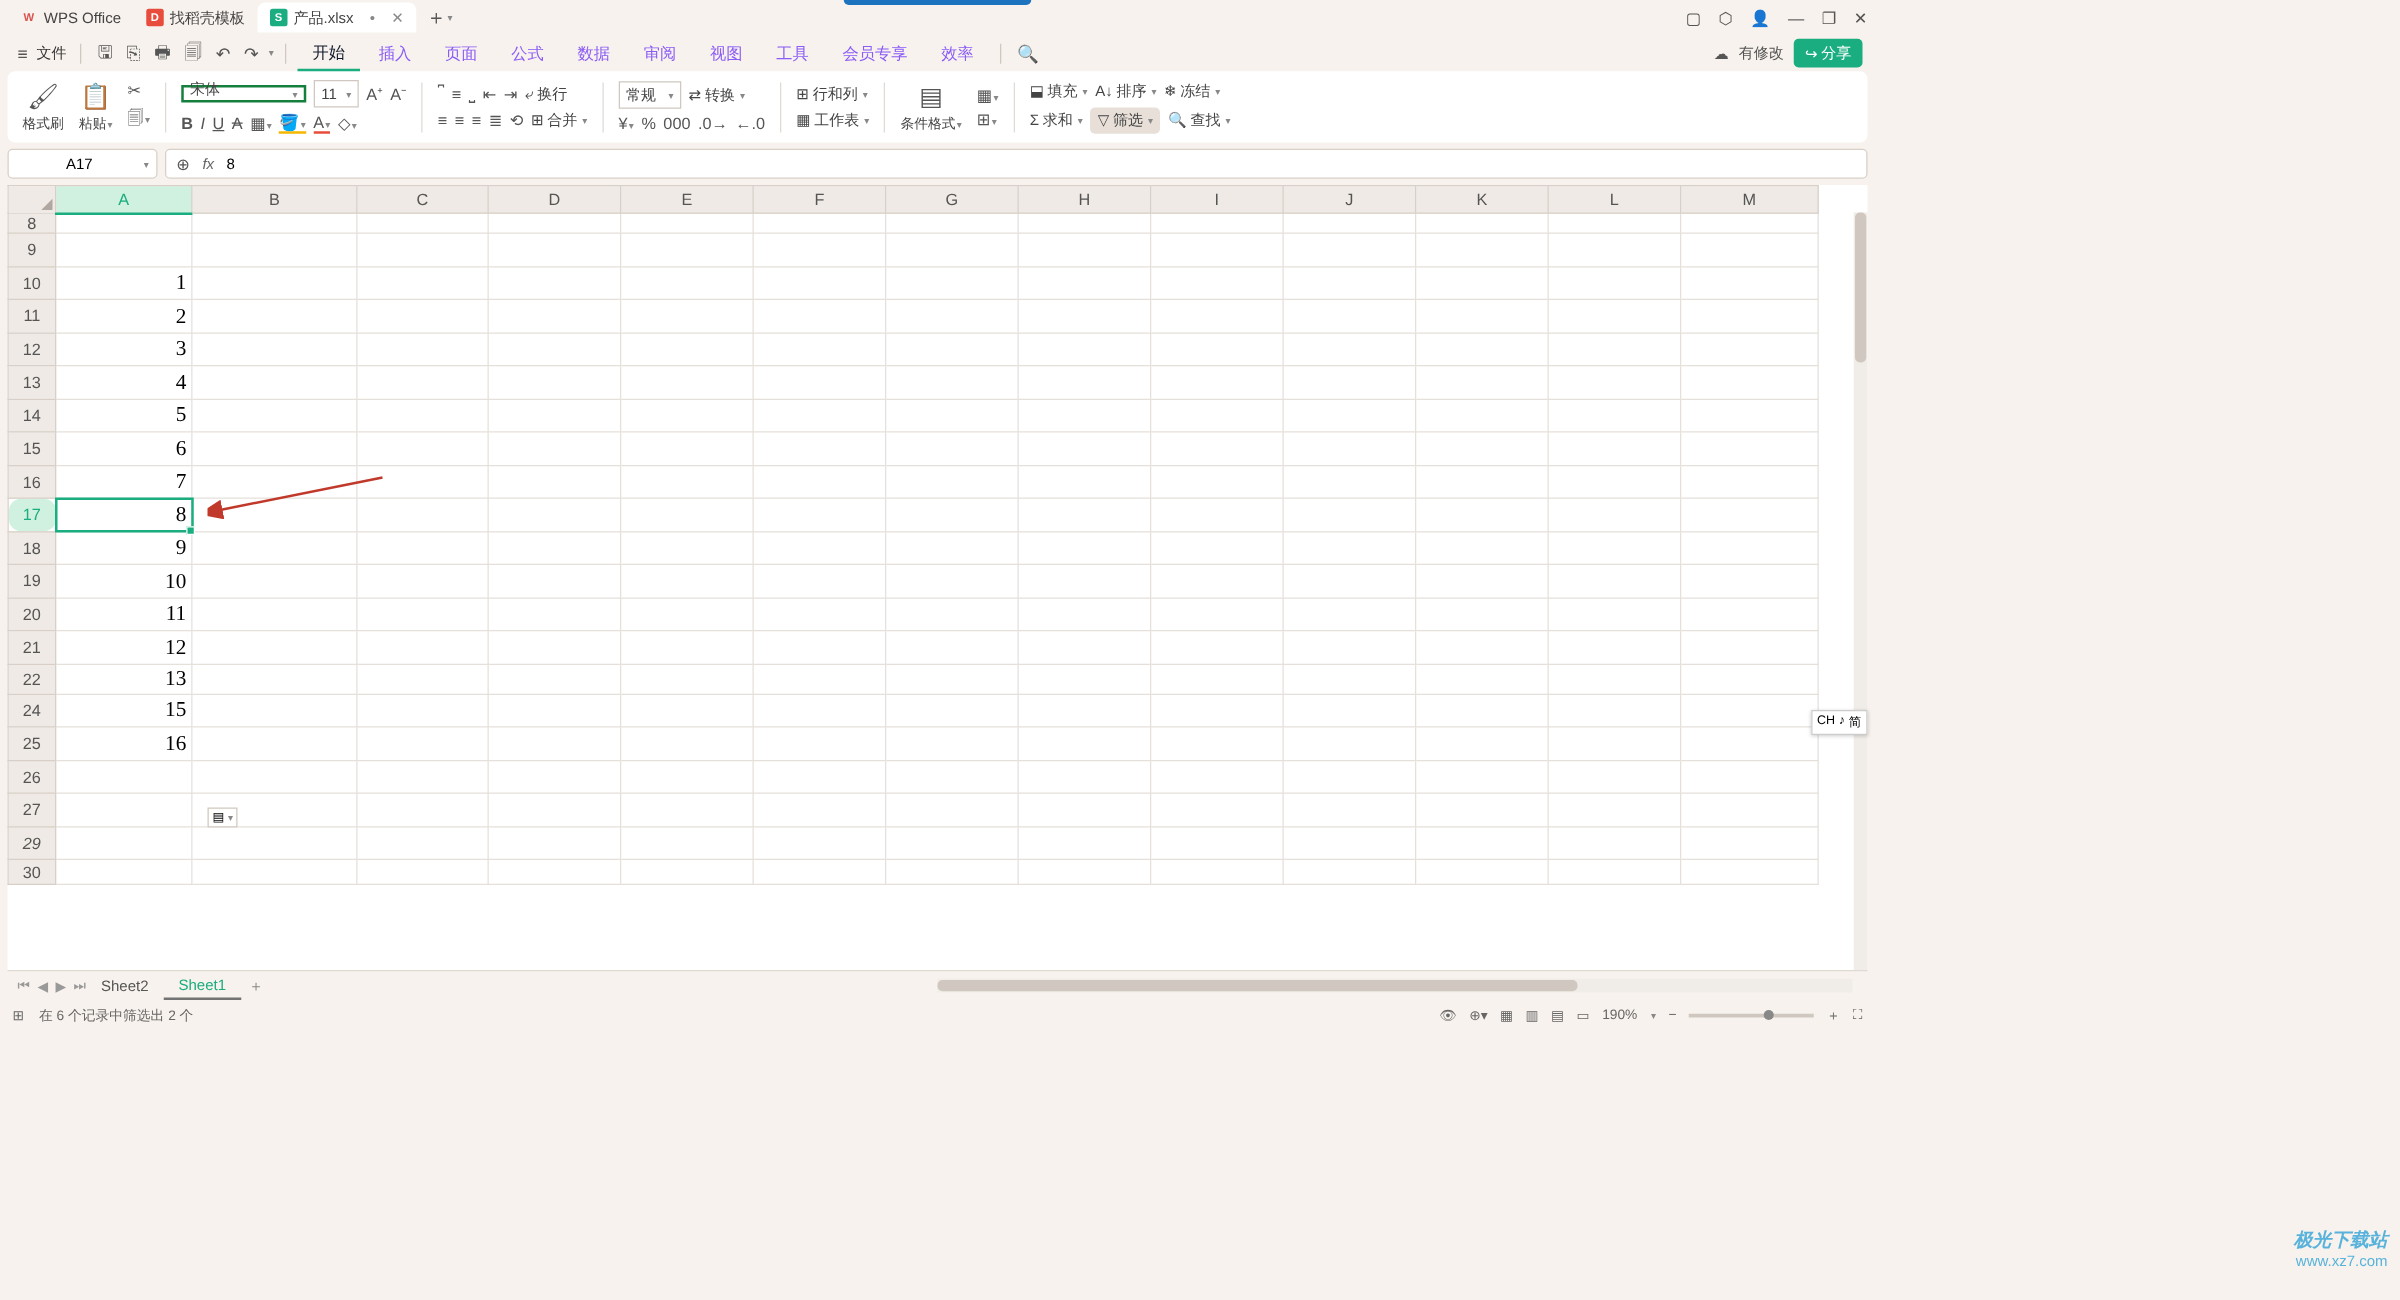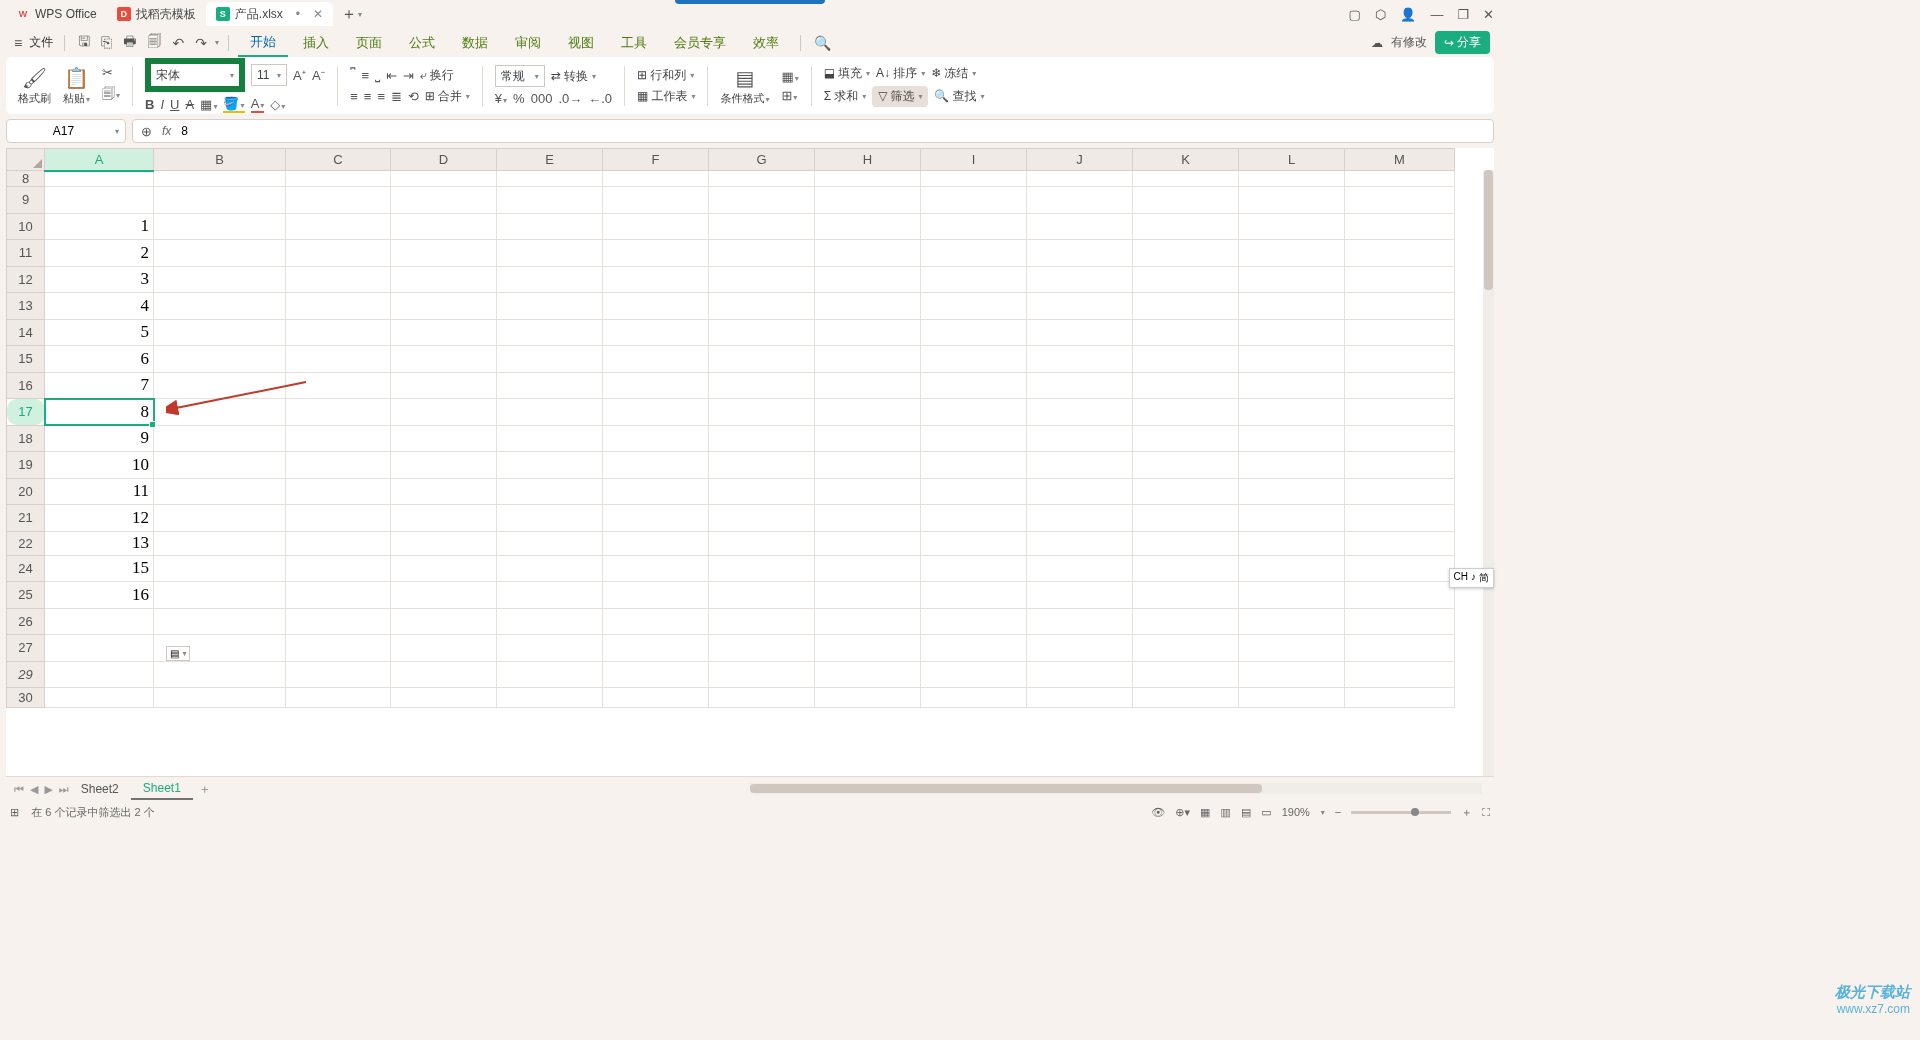--- a/index.html
+++ b/index.html
@@ -18,33 +18,33 @@
 .addtab { font-size: 16px; color: #555; margin-left: 8px; }
 .winbtns { margin-left: auto; display: flex; gap: 14px; align-items: center; color: #555; }
 .winbtns span { font-size: 13px; cursor: pointer; }
 .topbanner { position: absolute; left: 50%; top: 0; transform: translateX(-50%); width: 150px; height: 4px; background: #1e73be; border-radius: 0 0 4px 4px; }
 
 
 .menubar { height: 29px; display: flex; align-items: center; background: #f7f2ed; padding: 0 10px; gap: 3px; font-size: 12px; border-bottom: 0; }
 .menu-icon { color: #555; font-size: 14px; padding: 2px 4px; cursor: pointer; }
 .menu-file { font-size: 12px; color: #333; margin-right: 2px; }
 .menu-sep { width: 1px; height: 16px; background: #d0c8c0; margin: 0 6px; }
-.menu-item { padding: 4px 12px; color: #4d7c0f; cursor: pointer; font-size: 13px; }
-.menu-item.active { color: #0369a1; border-bottom: 2px solid #1aad7f; }
+.menu-item { padding: 4px 12px; color: #8b5cf6; cursor: pointer; font-size: 13px; }
+.menu-item.active { color: #0f172a; border-bottom: 2px solid #1aad7f; }
 .menu-right { margin-left: auto; display: flex; align-items: center; gap: 8px; font-size: 12px; color: #555; }
 .share-btn { background: #1aad7f; color: #fff; padding: 3px 9px; border-radius: 4px; font-size: 12px; display: flex; align-items: center; gap: 3px; }
 
 
 .ribbon { height: 57px; background: #fff; display: flex; align-items: center; padding: 0 8px; border: 0; margin: 0 6px 0 6px; border-radius: 6px; gap: 4px; font-size: 12px; color: #444; }
 .rgroup-big { display: flex; flex-direction: column; align-items: center; font-size: 11px; gap: 1px; padding: 0 4px; }
 .rgroup-big .ricon { font-size: 20px; color: #555; }
 .rgroup-row { display: flex; flex-direction: column; gap: 4px; padding: 0 4px; }
 .rrow { display: flex; align-items: center; gap: 6px; }
 .rsep { width: 1px; height: 40px; background: #e0dad3; margin: 0 4px; }
-.font-box { width: 100px; height: 34px; border: 6px solid #15803d; background: #fff; font-size: 12px; padding: 0 5px; display: flex; align-items: center; justify-content: space-between; }
+.font-box { width: 100px; height: 14px; border: 2px solid #15803d; background: #fff; font-size: 12px; padding: 0 5px; display: flex; align-items: flex-end; justify-content: space-between; }
 .size-box { width: 36px; height: 22px; border: 1px solid #d0c8c0; background: #fff; font-size: 12px; padding: 0 5px; display: flex; align-items: center; justify-content: space-between;}
 .fmt-box { width: 50px; height: 22px; border: 1px solid #d0c8c0; background: #fff; font-size: 12px; padding: 0 5px; display: flex; align-items: center; justify-content: space-between;}
 .ricon-sm { font-size: 13px; color: #555; cursor: pointer; }
 .ricon-sm.u { text-decoration: underline; }
 .ricon-sm.s { text-decoration: line-through; }
 .color-under { border-bottom: 2px solid #f5b800; padding-bottom: 0; }
 .color-under.red { border-bottom-color: #e74c3c; }
 .dropdown-ind { font-size: 8px; color: #888; margin-left: 1px; }
 .rlabel { display: flex; align-items: center; gap: 3px; font-size: 12px; }
 .filter-active { background: #e8e0d8; border-radius: 4px; padding: 2px 6px; }

